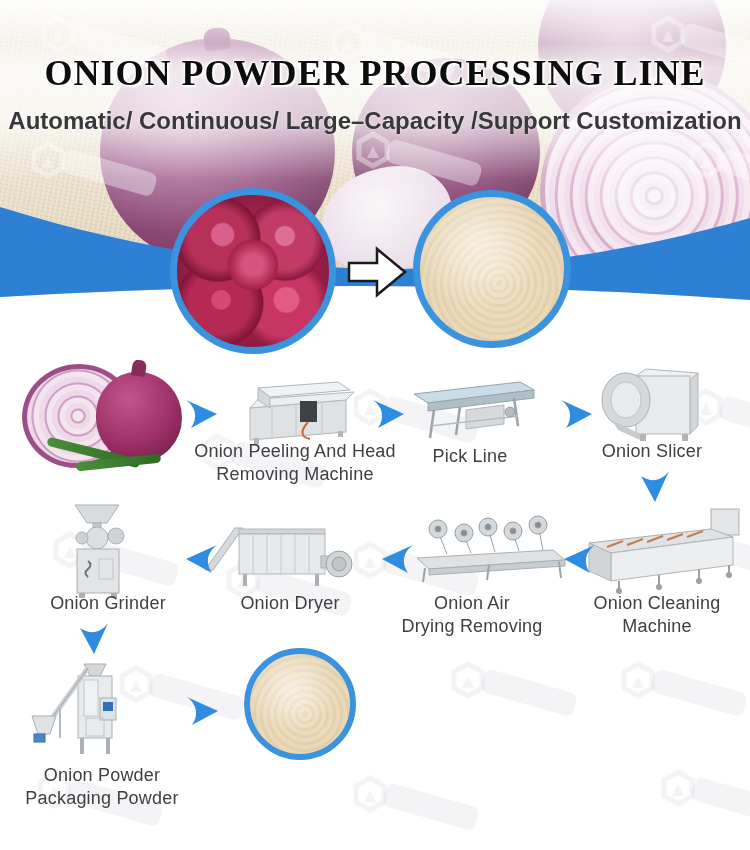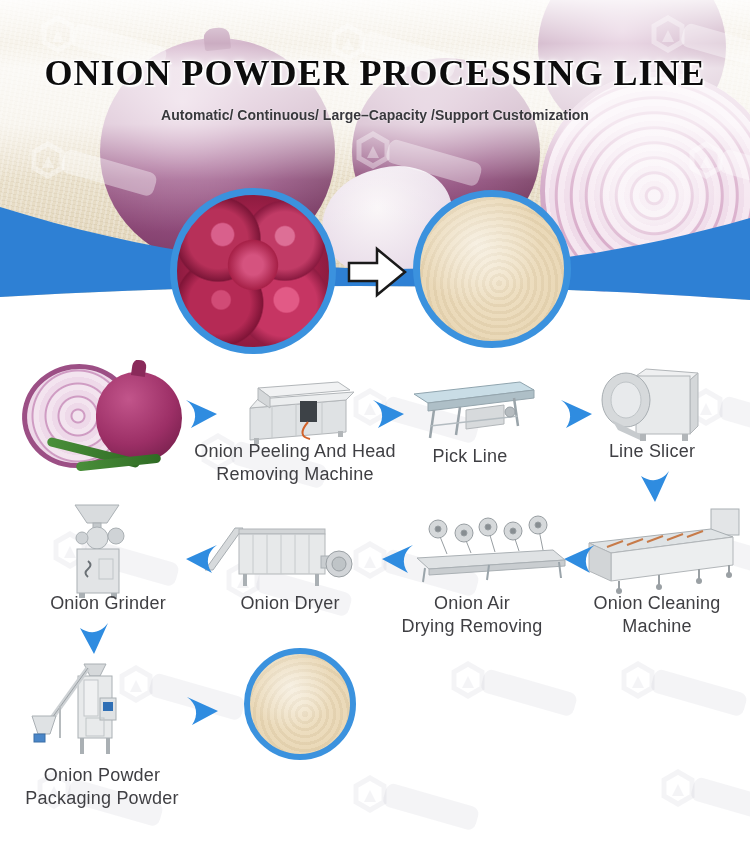--- a/index.html
+++ b/index.html
@@ -37,21 +37,21 @@
       rgba(255,255,255,.90) 0%, rgba(255,255,255,.55) 14%,
       rgba(255,255,255,.80) 22%, rgba(255,255,255,.70) 40%,
       rgba(255,255,255,.15) 58%, rgba(255,255,255,0) 75%);}
   .hero-title{
     position:absolute;left:0;top:52px;width:750px;text-align:center;z-index:4;
     font-family:"Liberation Serif",serif;font-weight:700;font-size:36px;letter-spacing:1px;
     color:#0d0d0d;
     text-shadow:0 0 3px #fff,0 0 6px #fff,1px 1px 0 #fff,-1px -1px 0 #fff,2px 2px 1px rgba(255,255,255,.9);}
   .hero-subtitle{
     position:absolute;left:0;top:107px;width:750px;text-align:center;z-index:4;
-    font-weight:700;font-size:14px;color:#38383c;letter-spacing:0;
+    font-weight:700;font-size:24px;color:#38383c;letter-spacing:0;
     text-shadow:0 0 2px rgba(255,255,255,.85);}
   
   .wave{position:absolute;left:0;top:190px;z-index:2;}
   
   .photo-circle{position:absolute;border-radius:50%;z-index:3;box-sizing:border-box;}
   .circle-onions{left:170px;top:188px;width:166px;height:166px;border:7px solid #3b92de;
     background:
       radial-gradient(circle at 50% 46%, #d5537f 0 9%, #a72148 22%, rgba(0,0,0,0) 23%),
       radial-gradient(circle at 30% 26%, #d9608c 0 7%, rgba(0,0,0,0) 8%),
       radial-gradient(circle at 27% 29%, #b73059 0 19%, #7d1638 27%, rgba(0,0,0,0) 28%),
@@ -170,21 +170,21 @@
   <ellipse cx="28" cy="42" rx="24" ry="27" fill="#d6d9db" stroke="#a8aeb2"></ellipse>
   <ellipse cx="28" cy="42" rx="15" ry="18" fill="#e8eaec" stroke="#bfc4c7"></ellipse>
   <polygon points="14,62 42,76 42,82 20,72" fill="#c7cbce"></polygon>
   <rect x="42" y="76" width="6" height="7" fill="#b2b6b9"></rect>
   <rect x="84" y="76" width="6" height="7" fill="#b2b6b9"></rect>
 </svg>
 
 <div class="lbl" style="left:295px;top:441px;text-align:center;">Onion Peeling And Head</div>
 <div class="lbl" style="left:295px;top:464px;">Removing Machine</div>
 <div class="lbl" style="left:470px;top:446px;">Pick Line</div>
-<div class="lbl" style="left:652px;top:441px;">Line Slicer</div>
+<div class="lbl" style="left:652px;top:441px;">Onion Slicer</div>
 
 <svg class="chev" style="left:637px;top:470px;transform:rotate(90deg);" width="36" height="32" viewBox="0 0 36 32">
   <path d="M3,2 C13,9 15,20 8,30 L34,16 Z" fill="#2f8ce0"></path>
 </svg>
 
 <svg class="machine" style="left:583px;top:503px;" width="164" height="94" viewBox="0 0 164 94">
   <rect x="128" y="6" width="28" height="26" fill="#e3e5e7" stroke="#aab0b4"></rect>
   <polygon points="6,40 128,26 150,34 28,50" fill="#dfe3e5" stroke="#a8aeb2"></polygon>
   <polygon points="28,50 150,34 150,62 28,78" fill="#eceeef" stroke="#b2b6b9"></polygon>
   <polygon points="6,40 28,50 28,78 6,68" fill="#d2d5d7" stroke="#b2b6b9"></polygon>

